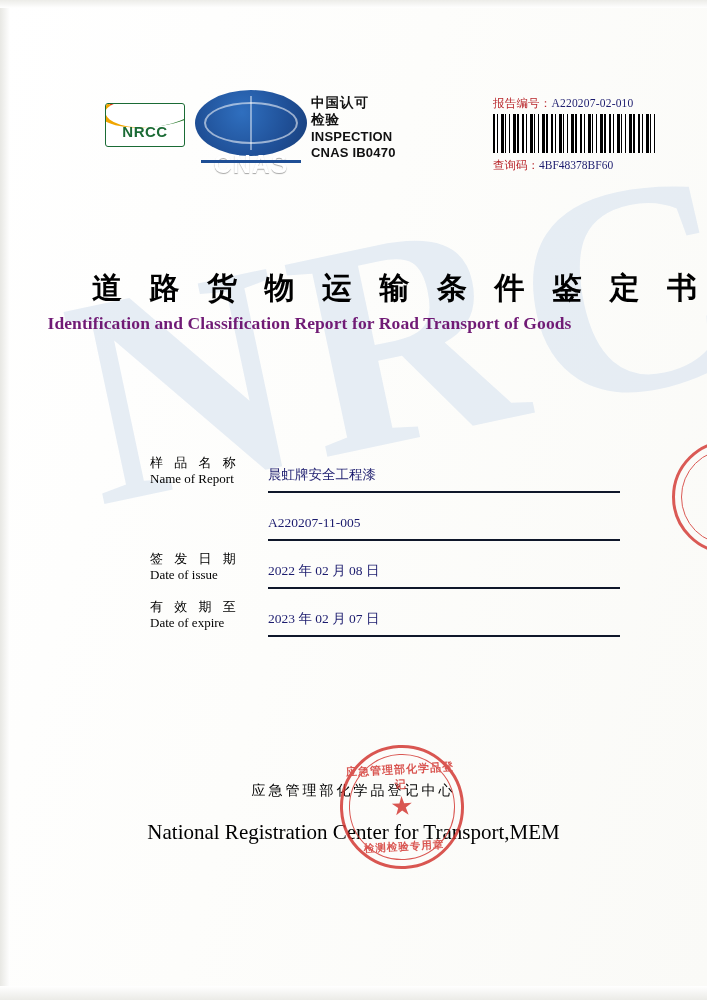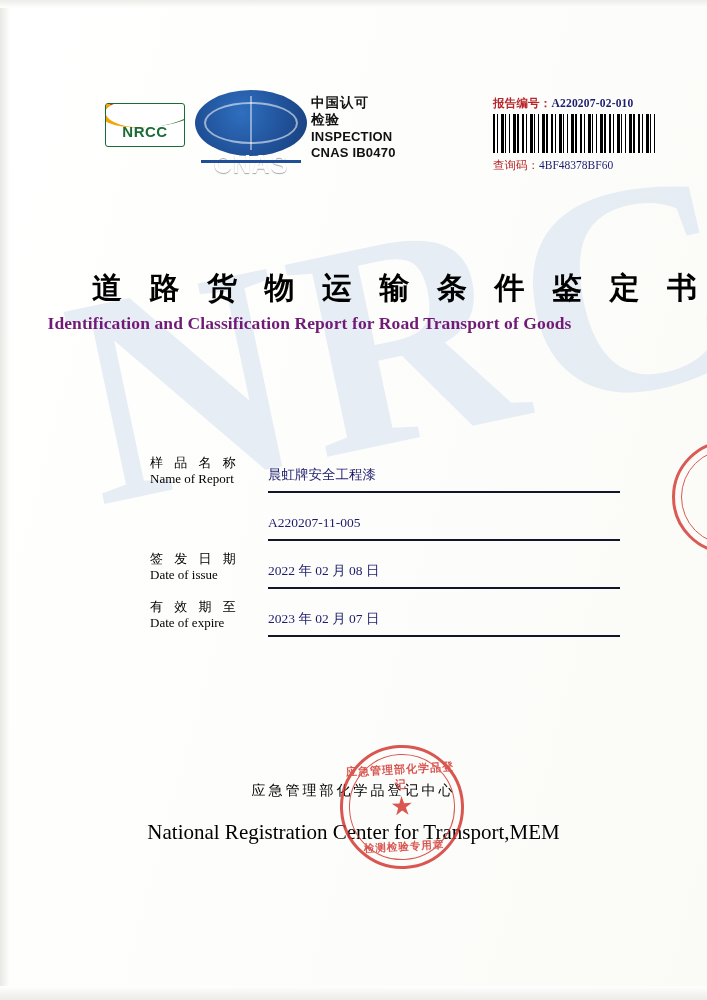--- a/index.html
+++ b/index.html
@@ -158,21 +158,20 @@
   }
 
   
   .report-no {
     position: absolute;
     left: 493px; top: 8px;
     font-size: 11.5px;
     color: #1c1c6e;
     letter-spacing: .2px;
     white-space: nowrap;
-    font-weight: bold;
   }
   .report-no .label { color: #b8252a; }
   .barcode {
     position: absolute;
     left: 493px; top: 26px;
     width: 163px; height: 39px;
     background: #fff;
   }
   .barcode .bars {
     width: 100%; height: 100%;

